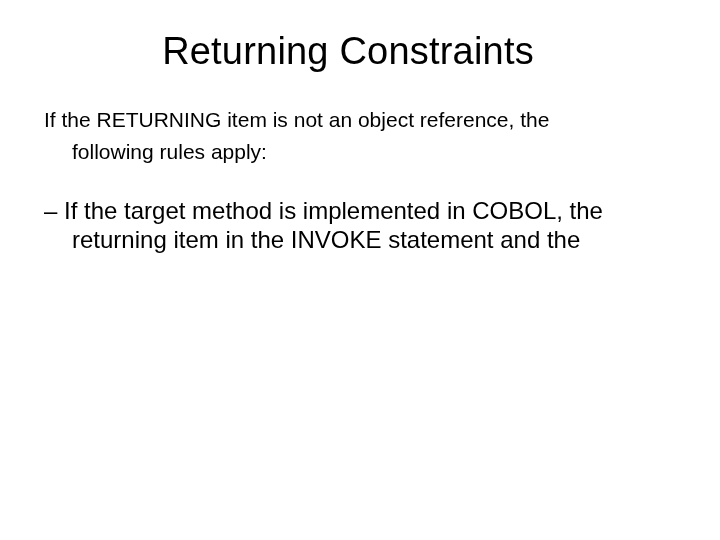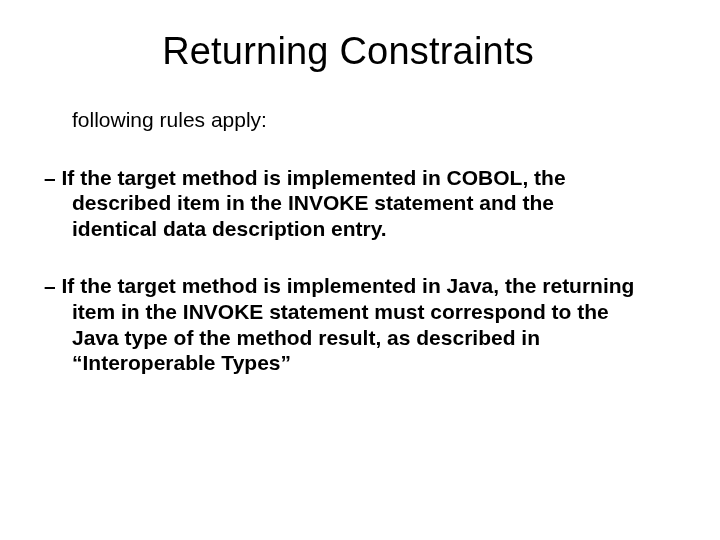--- a/index.html
+++ b/index.html
@@ -29,51 +29,44 @@
     font-size: 21px;
     line-height: 1.22;
     margin-bottom: 32px;
   }
   .intro .cont {
     display: block;
     padding-left: 28px;
     margin-top: 6px;
   }
   .bullet {
-    font-size: 21px;
+    font-size: 24px;
     line-height: 1.22;
     margin-bottom: 32px;
-    font-weight: bold;
   }
   .bullet .bline {
     display: block;
     padding-left: 28px;
   }
   .bullet .bfirst {
     display: block;
     text-indent: 0;
   }
 </style>
 </head>
 <body>
 
 <div class="slide">
 
   <h1 class="title">Returning Constraints</h1>
 
   <div class="intro">
+    <span>If the RETURNING item is not an object reference, the</span>
     <span class="cont">following rules apply:</span>
   </div>
 
   <div class="bullet">
     <span class="bfirst">– If the target method is implemented in COBOL, the</span>
-    <span class="bline">described item in the INVOKE statement and the</span>
-    <span class="bline">identical data description entry.</span>
+    <span class="bline">returning item in the INVOKE statement and the</span>
   </div>
 
-  <div class="bullet">
-    <span class="bfirst">– If the target method is implemented in Java, the returning</span>
-    <span class="bline">item in the INVOKE statement must correspond to the</span>
-    <span class="bline">Java type of the method result, as described in</span>
-    <span class="bline">“Interoperable Types”</span>
-  </div>
 
 </div>
 
 </body></html>

